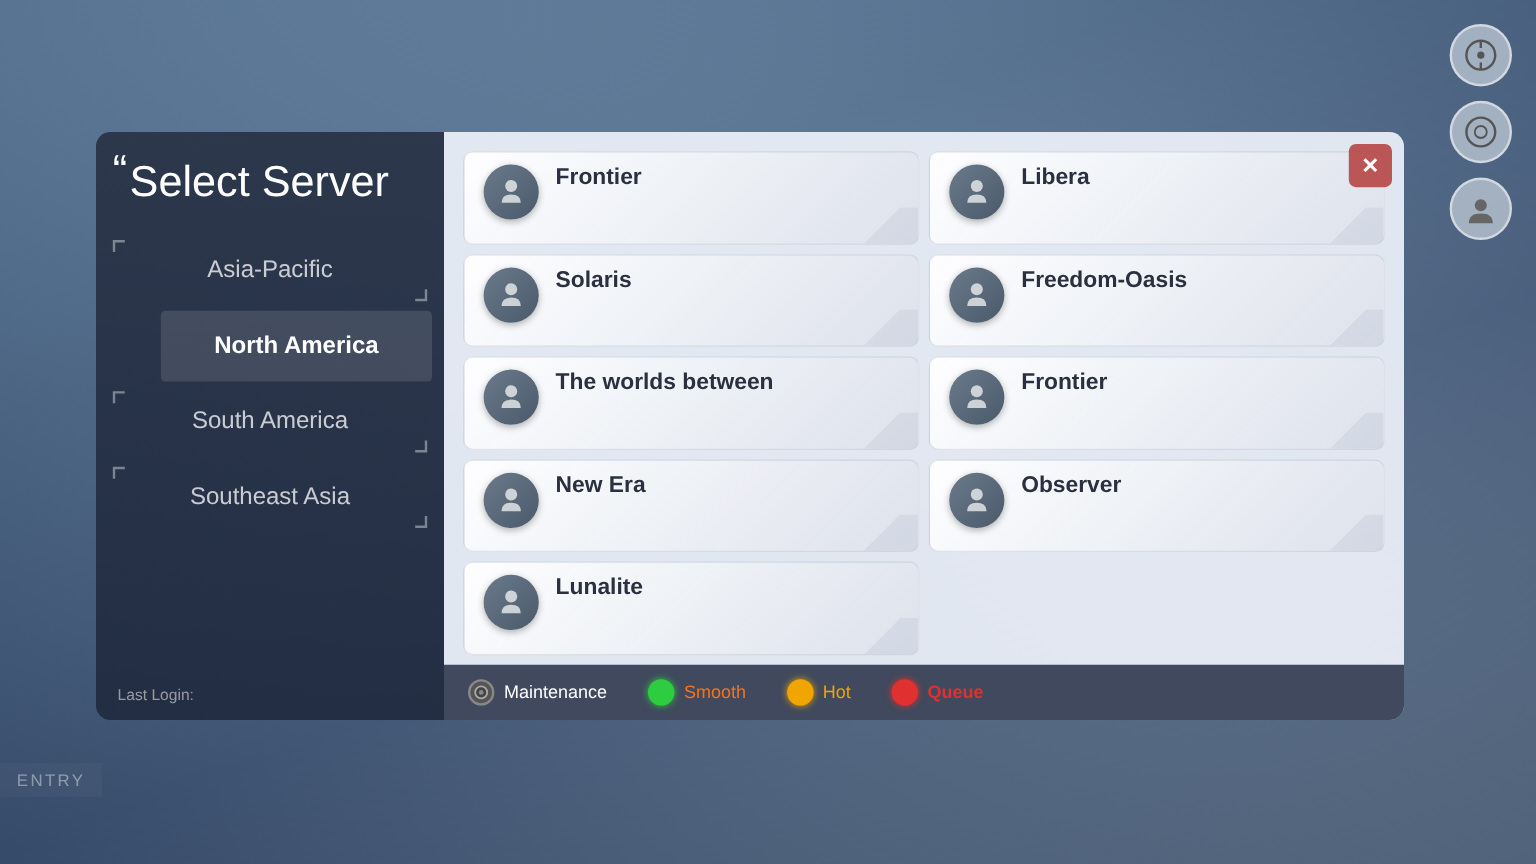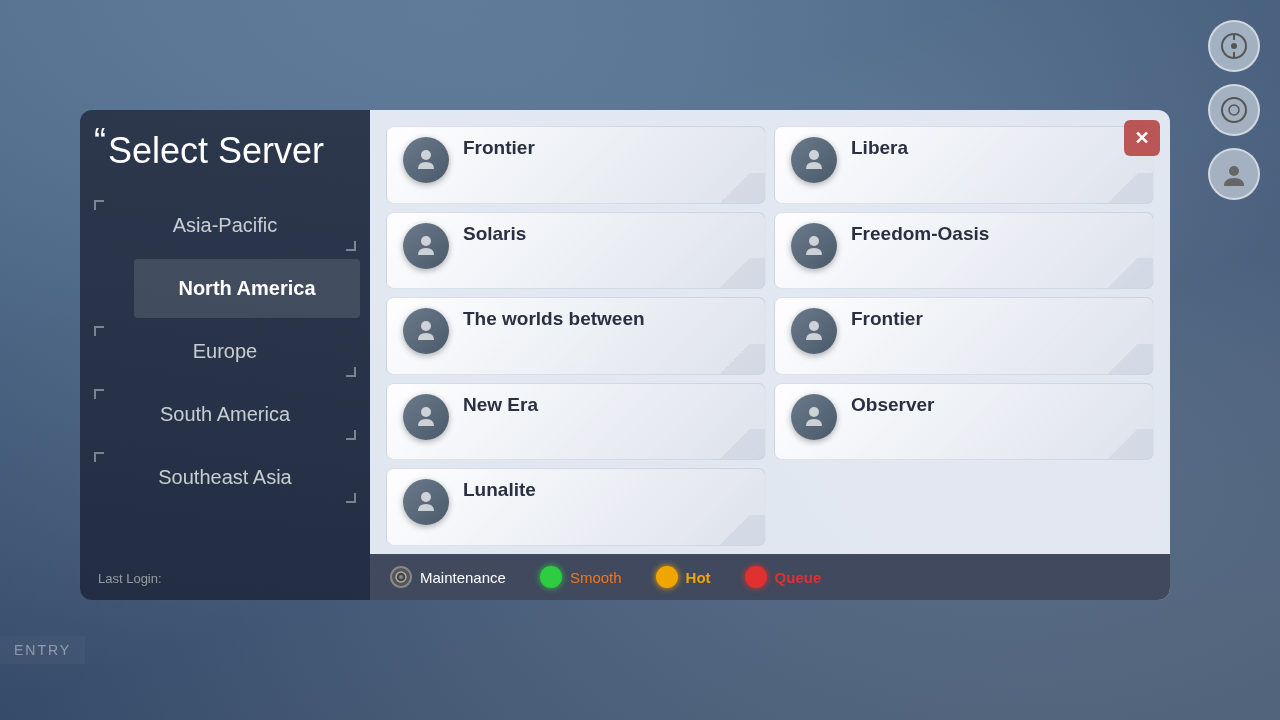--- a/index.html
+++ b/index.html
@@ -266,21 +266,21 @@
       background: #f0a500;
       box-shadow: 0 0 6px #f0a500;
     }
 
     .status-dot.queue {
       background: #e03030;
       box-shadow: 0 0 6px #e03030;
     }
 
     .status-label-smooth { color: #f97316; font-weight: normal; }
-    .status-label-hot { color: #f0a500; font-weight: bold; }
+    .status-label-hot { color: #f0a500; font-weight: normal; }
     .status-label-queue { color: #e03030; font-weight: bold; }
 
     
     .entry-area {
       position: absolute;
       bottom: 56px;
       left: 0;
       background: rgba(80,100,130,0.7);
       padding: 6px 14px;
       color: white;
@@ -326,25 +326,20 @@
       <li class="region-item">
         <span class="corner-tl"></span>
         <span>Asia-Pacific</span>
         <span class="corner-br"></span>
       </li>
       <li class="region-item active">
         <span>North America</span>
       </li>
       <li class="region-item">
         <span class="corner-tl"></span>
-        <span>Europe</span>
-        <span class="corner-br"></span>
-      </li>
-      <li class="region-item">
-        <span class="corner-tl"></span>
         <span>South America</span>
         <span class="corner-br"></span>
       </li>
       <li class="region-item">
         <span class="corner-tl"></span>
         <span>Southeast Asia</span>
         <span class="corner-br"></span>
       </li>
     </ul>
 

